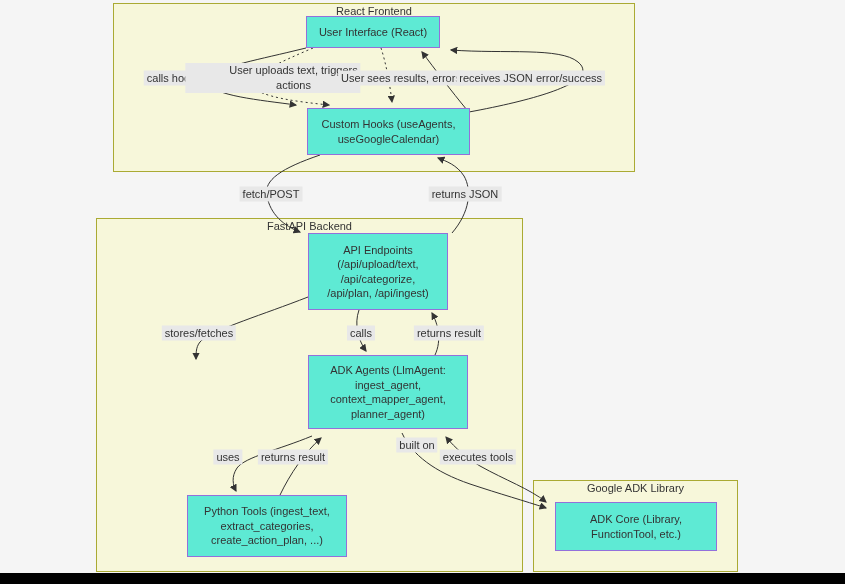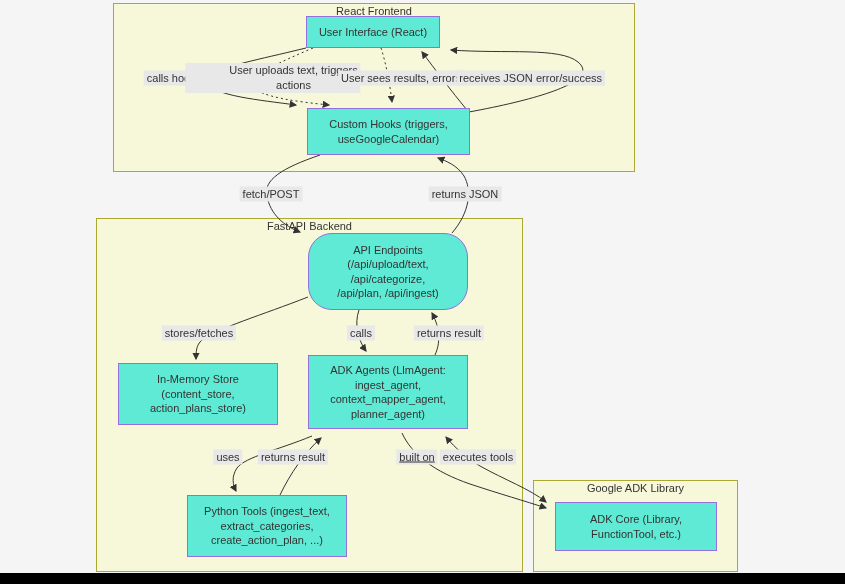--- a/index.html
+++ b/index.html
@@ -90,33 +90,30 @@
   <div class="edge-label" style="left:401px; top:78px;">User sees results, errors</div>
   <div class="edge-label" style="left:496px; top:78px;">receives JSON</div>
   <div class="edge-label" style="left:569px; top:78px;">error/success</div>
   <div class="edge-label" style="left:271px; top:194px;">fetch/POST</div>
   <div class="edge-label" style="left:465px; top:194px;">returns JSON</div>
   <div class="edge-label" style="left:199px; top:333px;">stores/fetches</div>
   <div class="edge-label" style="left:361px; top:333px;">calls</div>
   <div class="edge-label" style="left:449px; top:333px;">returns result</div>
   <div class="edge-label" style="left:228px; top:457px;">uses</div>
   <div class="edge-label" style="left:293px; top:457px;">returns result</div>
-  <div class="edge-label" style="left:417px; top:457px;text-decoration:underline;">built on</div>
+  <div class="edge-label" style="left:417px; top:445px;">built on</div>
   <div class="edge-label" style="left:478px; top:457px;">executes tools</div>
 
   <div class="node" style="left:306px; top:16px; width:134px; height:32px;">User Interface (React)</div>
-  <div class="node" style="left:307px; top:108px; width:163px; height:47px;">Custom Hooks (triggers,
+  <div class="node" style="left:307px; top:108px; width:163px; height:47px;">Custom Hooks (useAgents,
 useGoogleCalendar)</div>
-  <div class="node" style="left:308px; top:233px; width:160px; height:77px;border-radius:24px;">API Endpoints
+  <div class="node" style="left:308px; top:233px; width:140px; height:77px;">API Endpoints
 (/api/upload/text,
 /api/categorize,
 /api/plan, /api/ingest)</div>
-  <div class="node" style="left:118px; top:363px; width:160px; height:62px;">In-Memory Store
-(content_store,
-action_plans_store)</div>
   <div class="node" style="left:308px; top:355px; width:160px; height:74px;">ADK Agents (LlmAgent:
 ingest_agent,
 context_mapper_agent,
 planner_agent)</div>
   <div class="node" style="left:187px; top:495px; width:160px; height:62px;">Python Tools (ingest_text,
 extract_categories,
 create_action_plan, ...)</div>
   <div class="node" style="left:555px; top:502px; width:162px; height:49px;">ADK Core (Library,
 FunctionTool, etc.)</div>
 

